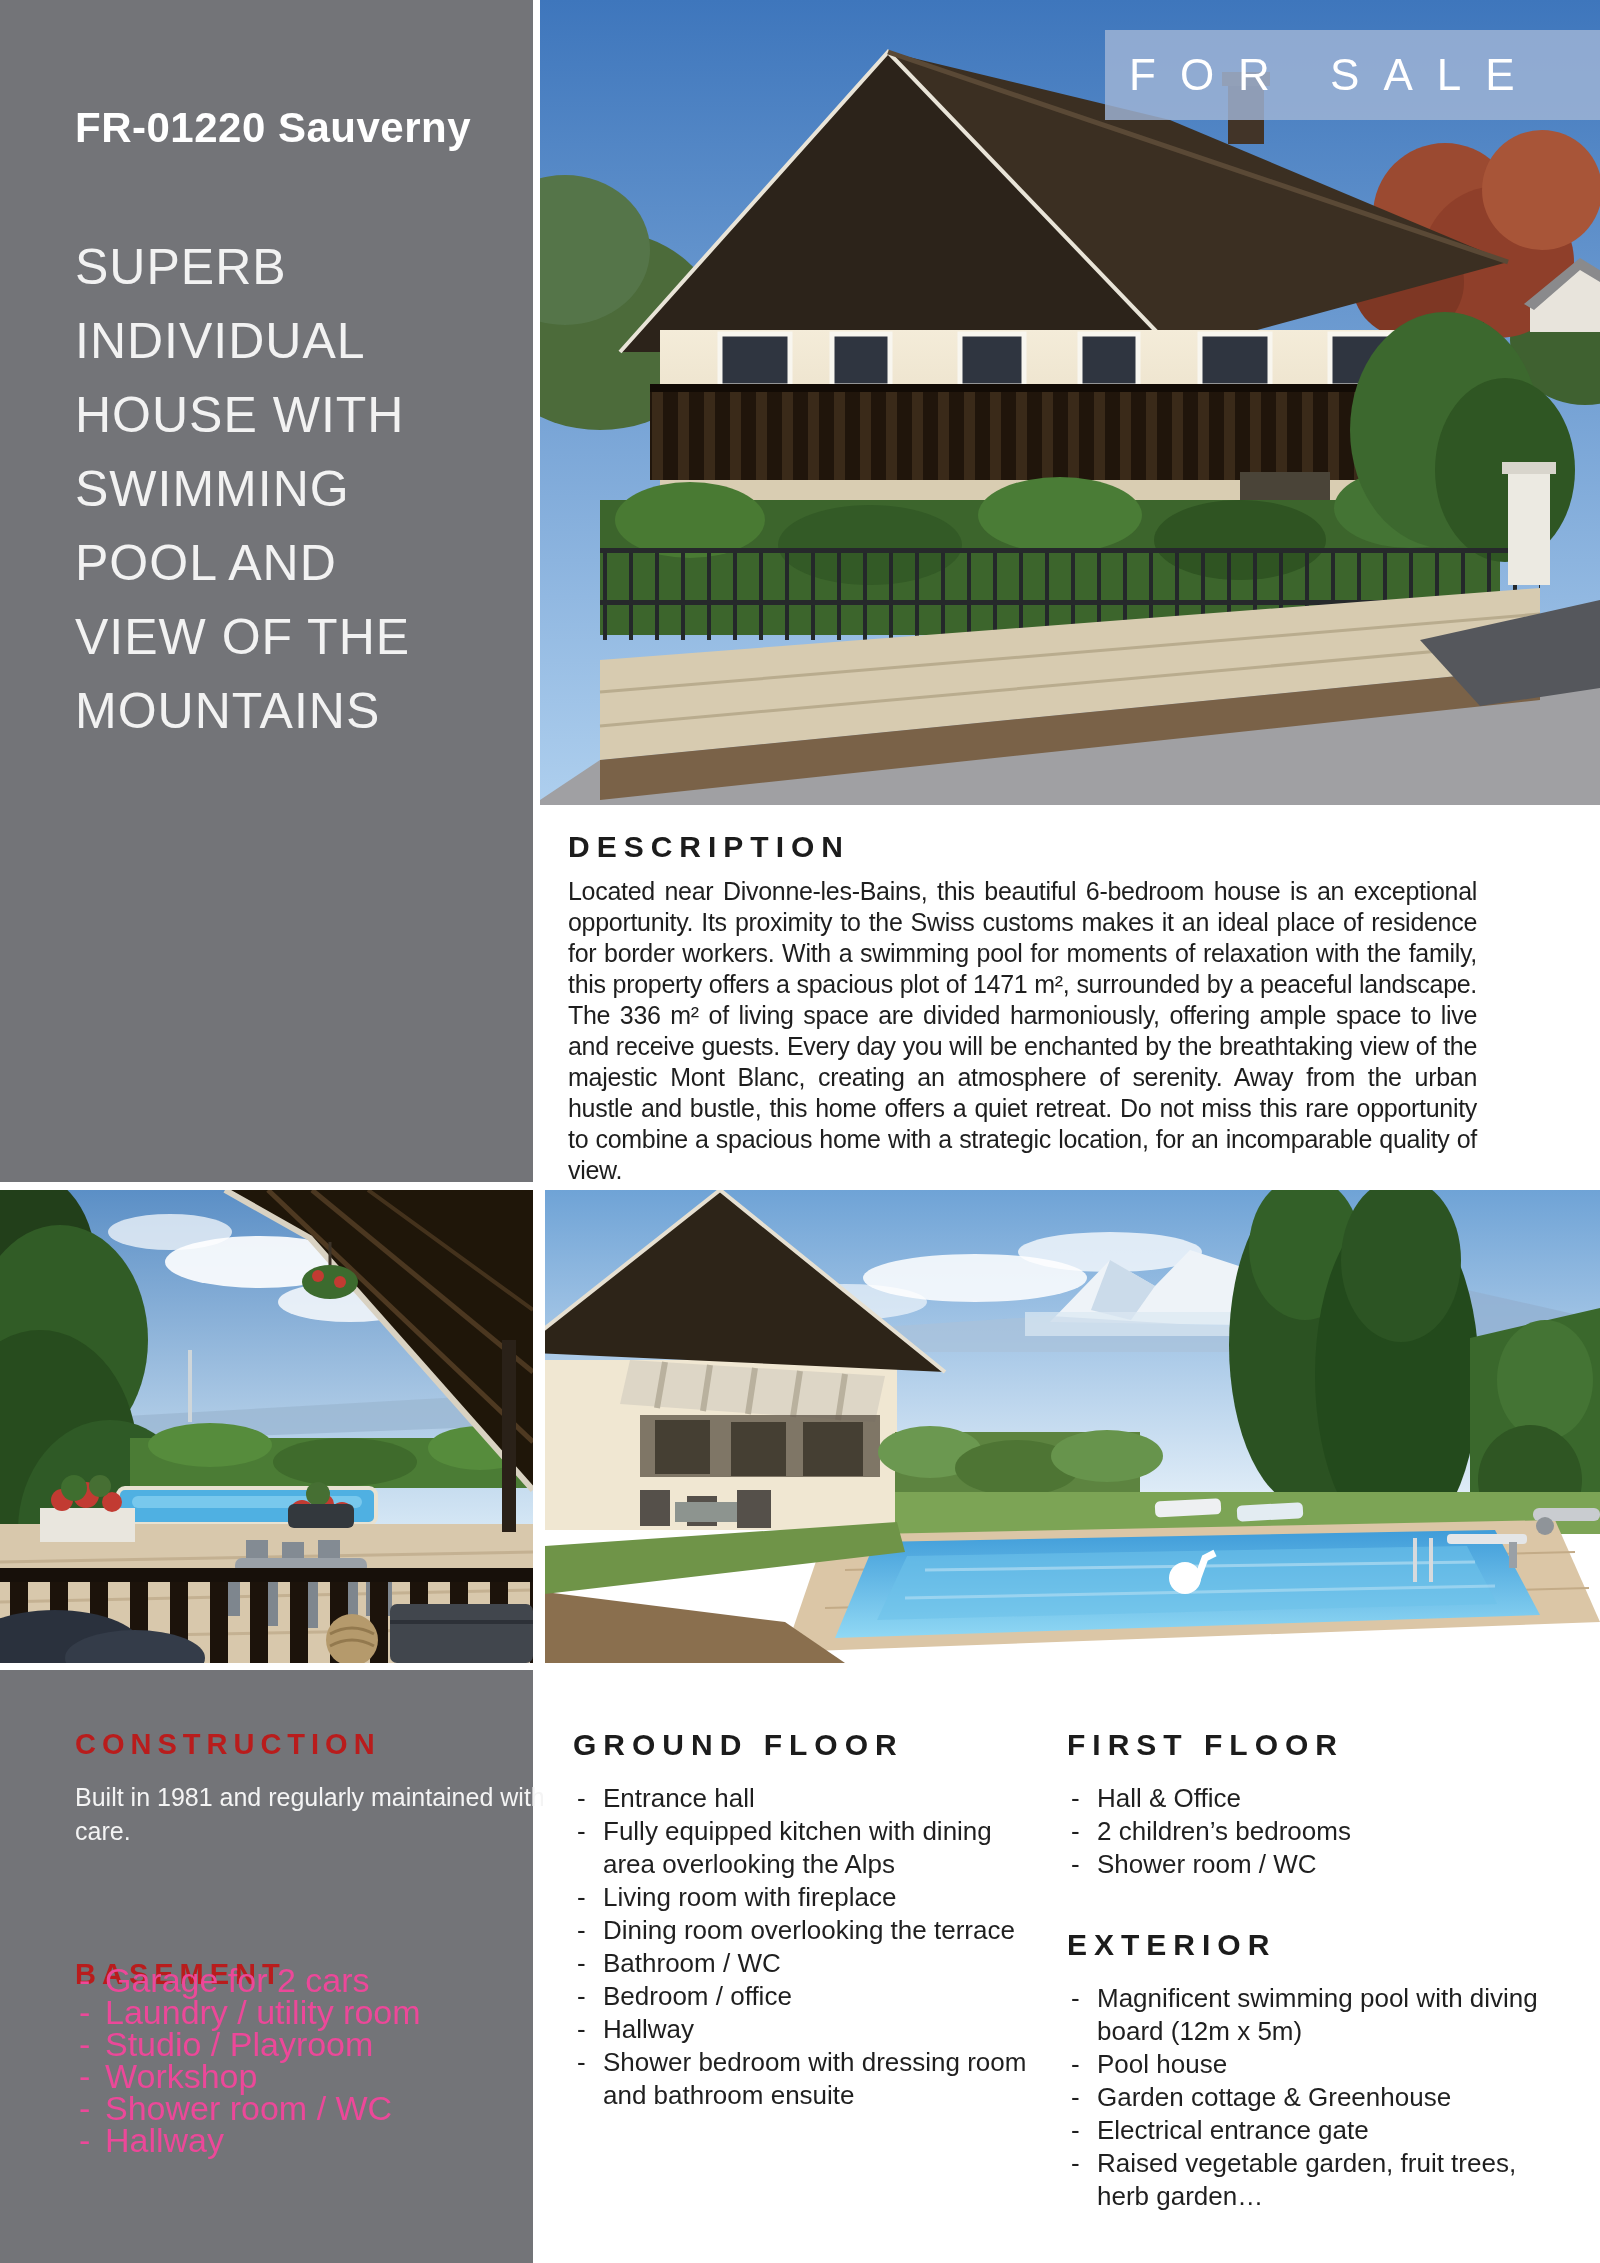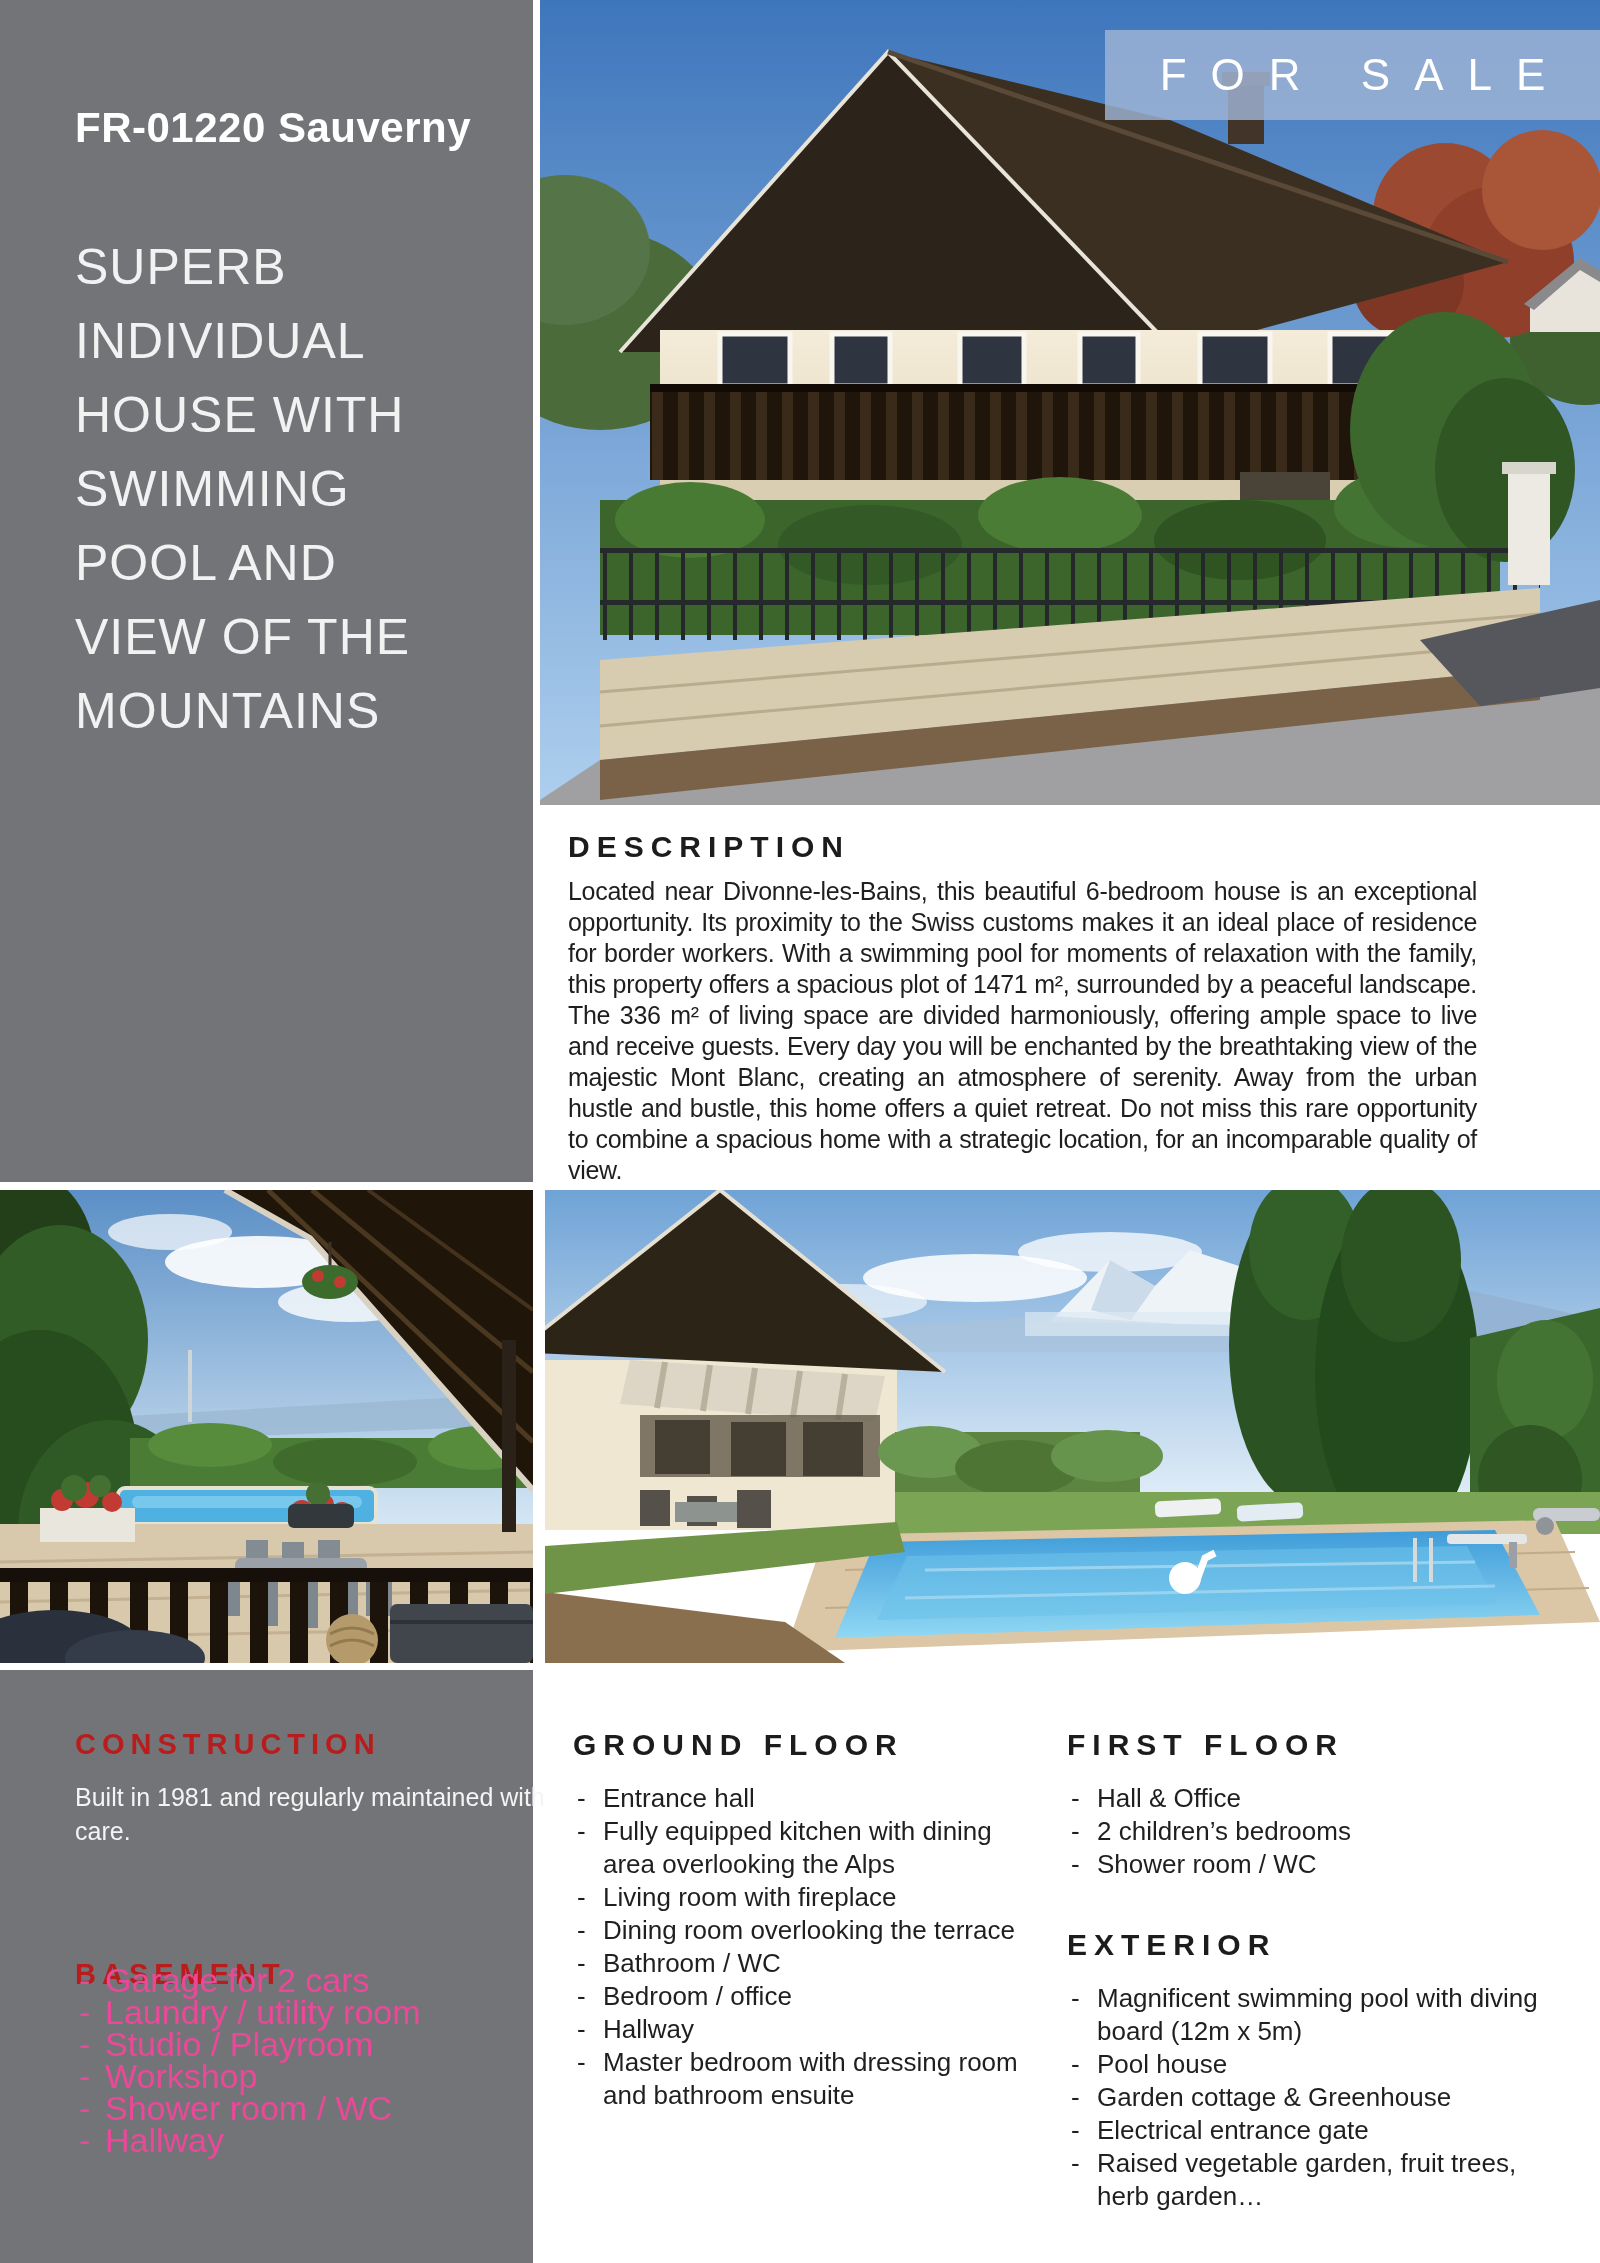--- a/index.html
+++ b/index.html
@@ -40,21 +40,21 @@
   ul.flyer-list li{position:relative;padding-left:30px;}
   ul.flyer-list li::before{content:"-";position:absolute;left:4px;}
   .list-dark{font-size:26px;line-height:33px;color:#1f1f1f;}
   .list-light{font-size:34px;line-height:32px;color:#ec4899;}
   
   .photo{display:block;}
   
   .banner{
     left:1105px;top:30px;width:495px;height:90px;
     background:rgba(160,181,214,0.82);
-    display:flex;align-items:center;justify-content:center;
+    display:flex;align-items:center;justify-content:flex-start;
     color:#ffffff;font-size:44px;letter-spacing:24px;text-indent:24px;font-weight:400;
   }
 </style>
 </head>
 <body>
 
 <div id="page">
 
   <div class="abs gray-panel" style="left:0;top:0;width:533px;height:1182px;"></div>
 
@@ -330,21 +330,21 @@
 
   <div class="abs h-black" style="left:573px;top:1728px;">GROUND FLOOR</div>
   <ul class="abs flyer-list list-dark" style="left:573px;top:1782px;width:470px;">
     <li>Entrance hall</li>
     <li>Fully equipped kitchen with dining area overlooking the Alps</li>
     <li>Living room with fireplace</li>
     <li>Dining room overlooking the terrace</li>
     <li>Bathroom / WC</li>
     <li>Bedroom / office</li>
     <li>Hallway</li>
-    <li>Master bedroom with dressing room and bathroom ensuite</li>
+    <li>Shower bedroom with dressing room and bathroom ensuite</li>
   </ul>
 
   <div class="abs h-black" style="left:1067px;top:1728px;">FIRST FLOOR</div>
   <ul class="abs flyer-list list-dark" style="left:1067px;top:1782px;width:500px;">
     <li>Hall &amp; Office</li>
     <li>2 children’s bedrooms</li>
     <li>Shower room / WC</li>
   </ul>
 
   <div class="abs h-black" style="left:1067px;top:1928px;">EXTERIOR</div>

